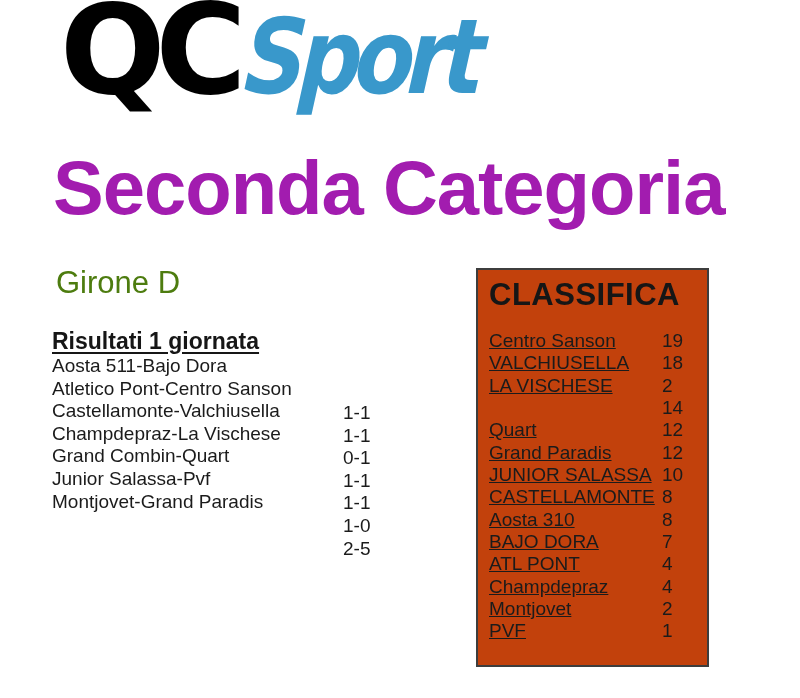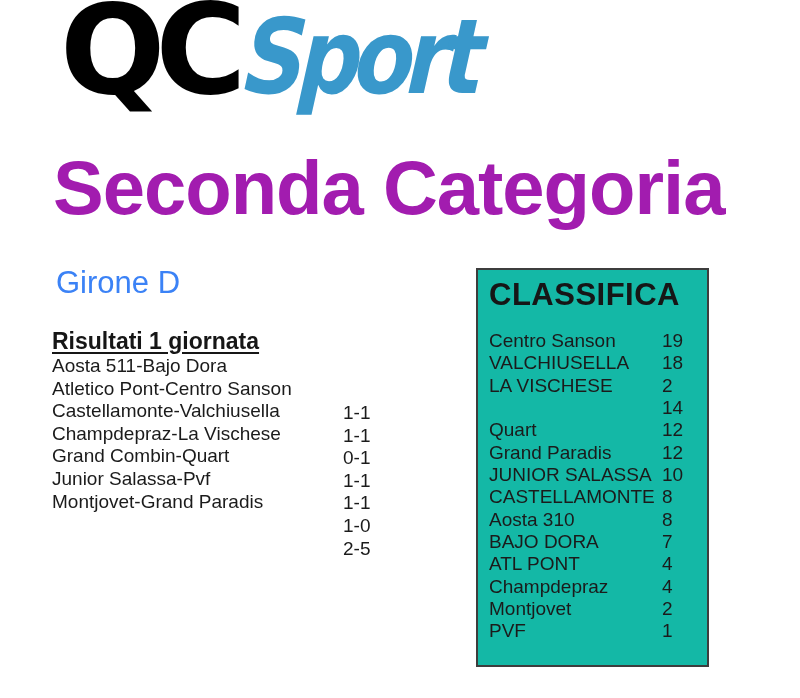--- a/index.html
+++ b/index.html
@@ -30,21 +30,21 @@
   }
 
   
   .main-title {
     position:absolute; left:53px; top:150px;
     font-weight:bold; font-size:76px; line-height:1;
     letter-spacing:-1px; color:#a21caf; white-space:nowrap;
   }
   .sub-title {
     position:absolute; left:56px; top:266px;
-    font-size:31px; line-height:1.1; color:#3b82f6;
+    font-size:31px; line-height:1.1; color:#4d7c0f;
   }
 
   
   .results {
     position:absolute; left:52px; top:328px; width:380px;
   }
   .results-heading {
     font-size:23px; font-weight:bold; line-height:27px;
     text-decoration:underline; text-underline-offset:3px;
     color:#161616; white-space:nowrap;
@@ -53,33 +53,33 @@
     position:relative; height:22.6px; line-height:22.6px;
     font-size:19px; white-space:nowrap;
   }
   .match-score { position:absolute; left:291px; top:16px;margin-top:31px; }
 
   
   .standings-box {
     position:absolute; left:476px; top:268px;
     width:233px; height:399px;
     border:2px solid #3d3d3d; box-sizing:border-box;
-    background:#14b8a6;
+    background:#c2410c;
   }
   .standings-heading {
     position:absolute; left:11px; top:7px;
     font-size:31px; font-weight:bold; letter-spacing:0.5px;
     color:#161616; white-space:nowrap;
   }
   .standings-rows {
     position:absolute; left:11px; top:60px; right:2px;
   }
   .standing-row {
     position:relative; height:22.35px; line-height:22.35px;
-    font-size:19px; white-space:nowrap;
+    font-size:19px; white-space:nowrap;text-decoration:underline;
   }
   .standing-points { position:absolute; left:173px; top:0; }
 </style>
 </head>
 <body>
 
 <div class="page">
 
   <div class="logo">
     <span class="logo-qc">QC</span>

